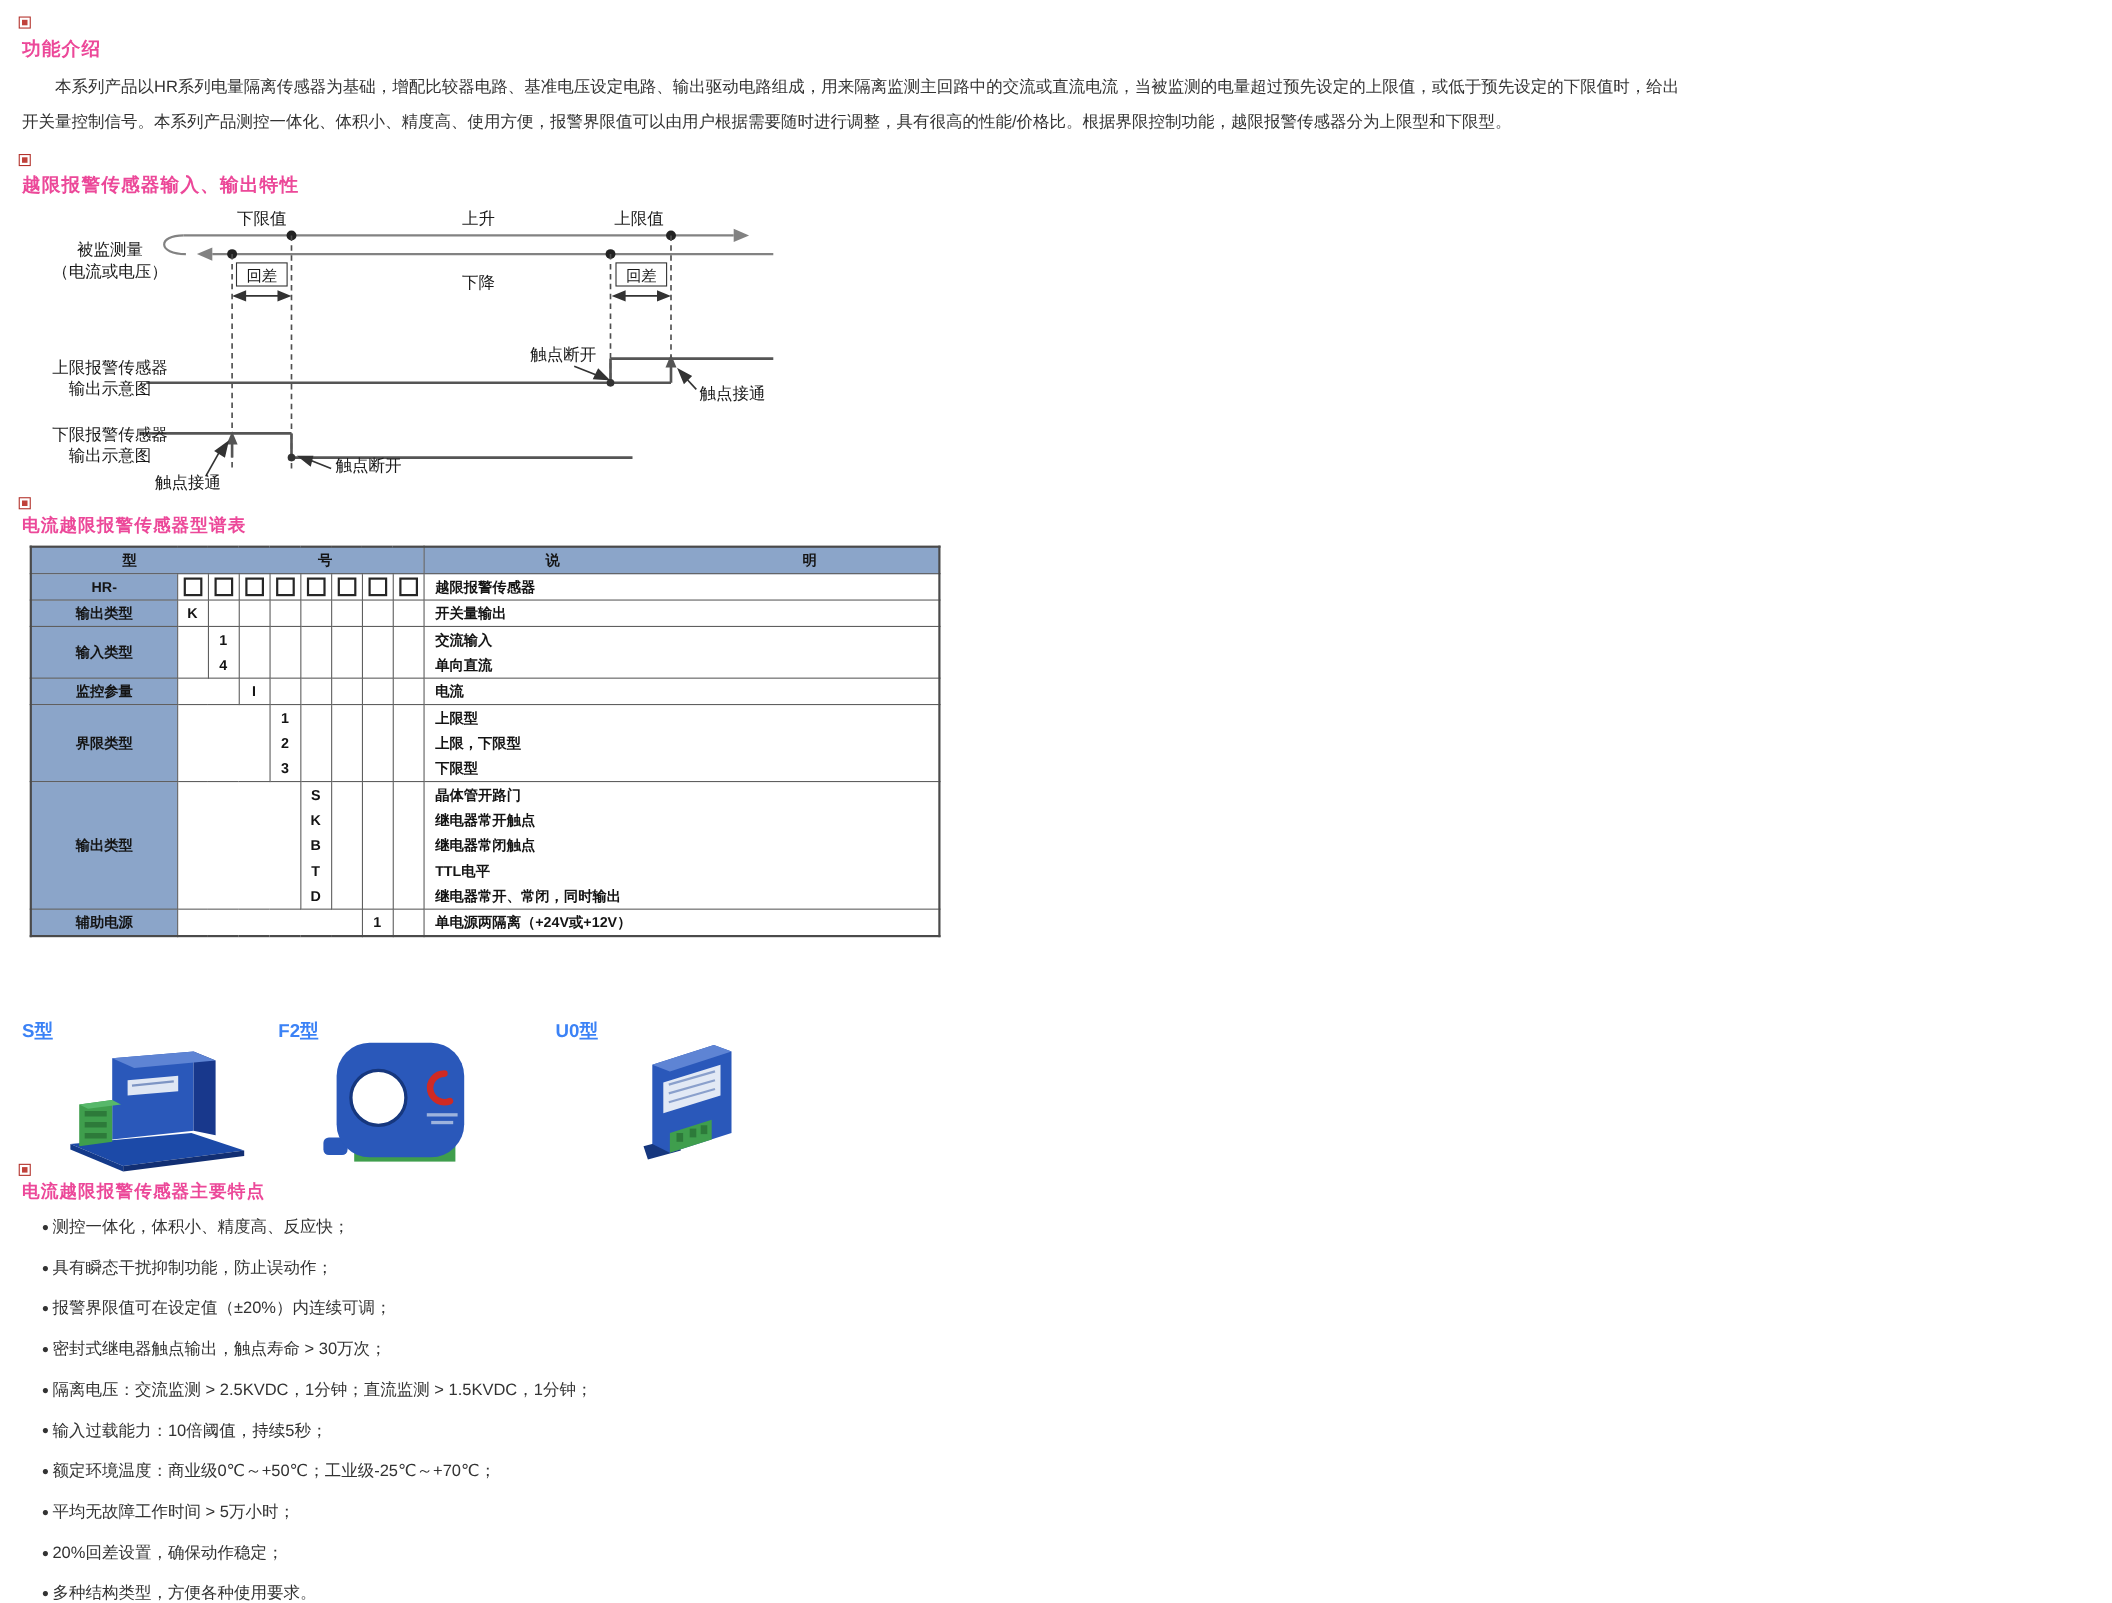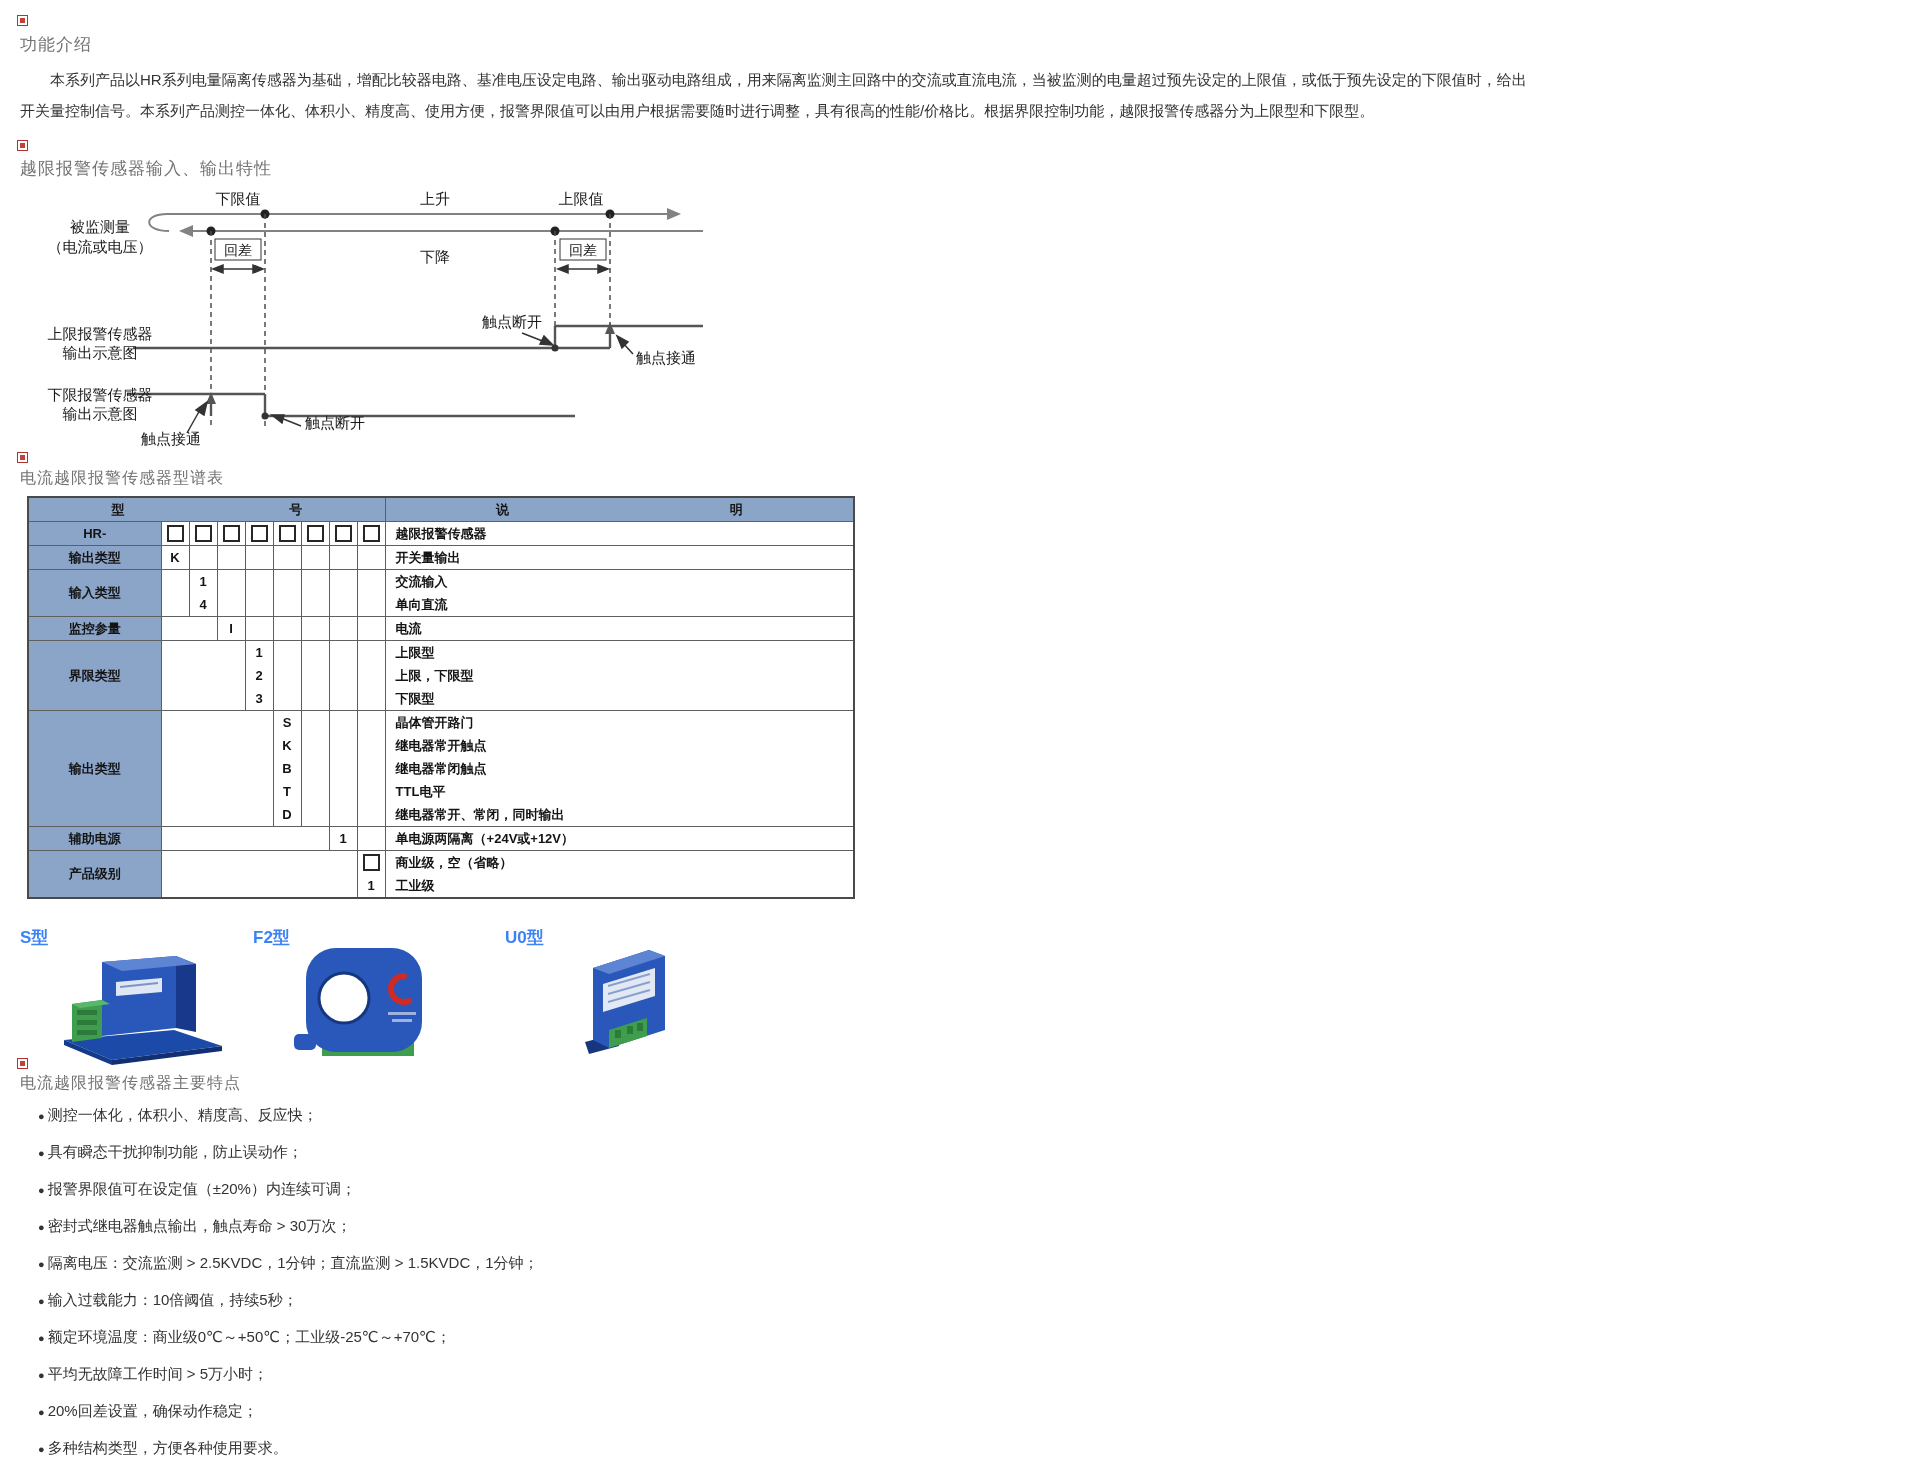--- a/index.html
+++ b/index.html
@@ -1,21 +1,21 @@
 <!DOCTYPE html>
 <html><head>
 <meta charset="utf-8">
 <style>
   html,body{margin:0;padding:0;background:#ffffff;}
   #canvas{position:relative;width:1920px;height:1457px;background:#ffffff;overflow:hidden;
           font-family:"Liberation Sans","DejaVu Sans",sans-serif;color:#2f2f2f;}
   .abs{position:absolute;}
   .marker{position:absolute;width:11px;height:11px;border:1px solid #b3322c;box-sizing:border-box;}
   .marker .mi{margin:2px;height:5px;background:#c0423b;}
-  h2.sec{margin:0;font-size:17px;font-weight:normal;color:#737373;letter-spacing:1px;}
+  h2.sec{margin:0;font-size:17px;font-weight:bold;color:#ec4899;letter-spacing:1px;}
   #intro-para{margin:0;font-size:15px;line-height:31px;color:#333;text-indent:2em;width:1515px;}
   
   table.model{border-collapse:collapse;table-layout:fixed;width:828px;font-size:13px;color:#141414;
               border:2px solid #4a4a4a;}
   table.model th,table.model td{border:1px solid #5f5f5f;padding:0;vertical-align:middle;}
   table.model .lbl{background:#8ba5c9;font-weight:bold;text-align:center;}
   table.model thead th{background:#8ba5c9;height:23px;font-weight:bold;}
   .spread{display:flex;justify-content:space-around;align-items:center;width:100%;}
   .valcol .val{height:23px;display:flex;align-items:center;justify-content:center;font-weight:bold;}
   .desccol .desc{height:23px;line-height:23px;padding-left:10px;font-weight:bold;text-align:left;
@@ -282,34 +282,20 @@
           <th class="lbl" style="height: 23px;">辅助电源</th>
           <td class="blank" colspan="6"></td>
           <td class="valcol">
             <div class="val">1</div>
           </td>
           <td></td>
           <td class="desccol">
             <div class="desc">单电源两隔离（+24V或+12V）</div>
           </td>
         </tr>
-        <tr>
-          <th class="lbl" style="height: 46px;">产品级别</th>
-          <td class="blank" colspan="7"></td>
-          <td class="valcol">
-            <div class="val">
-              <div class="cb"></div>
-            </div>
-            <div class="val">1</div>
-          </td>
-          <td class="desccol">
-            <div class="desc">商业级，空（省略）</div>
-            <div class="desc">工业级</div>
-          </td>
-        </tr>
       </tbody>
   </table>
 
   <span class="prod-label" style="left:20px;top:926px;">S型</span>
   <span class="prod-label" style="left:253px;top:926px;">F2型</span>
   <span class="prod-label" style="left:505px;top:926px;">U0型</span>
 
   <svg class="abs" style="left:58px;top:946px;" width="170" height="120" viewBox="0 0 170 120">
     <polygon points="6,94 116,84 164,100 54,114" fill="#1c4aa8"></polygon>
     <polygon points="6,94 54,114 54,119 6,99" fill="#143a8a"></polygon>

